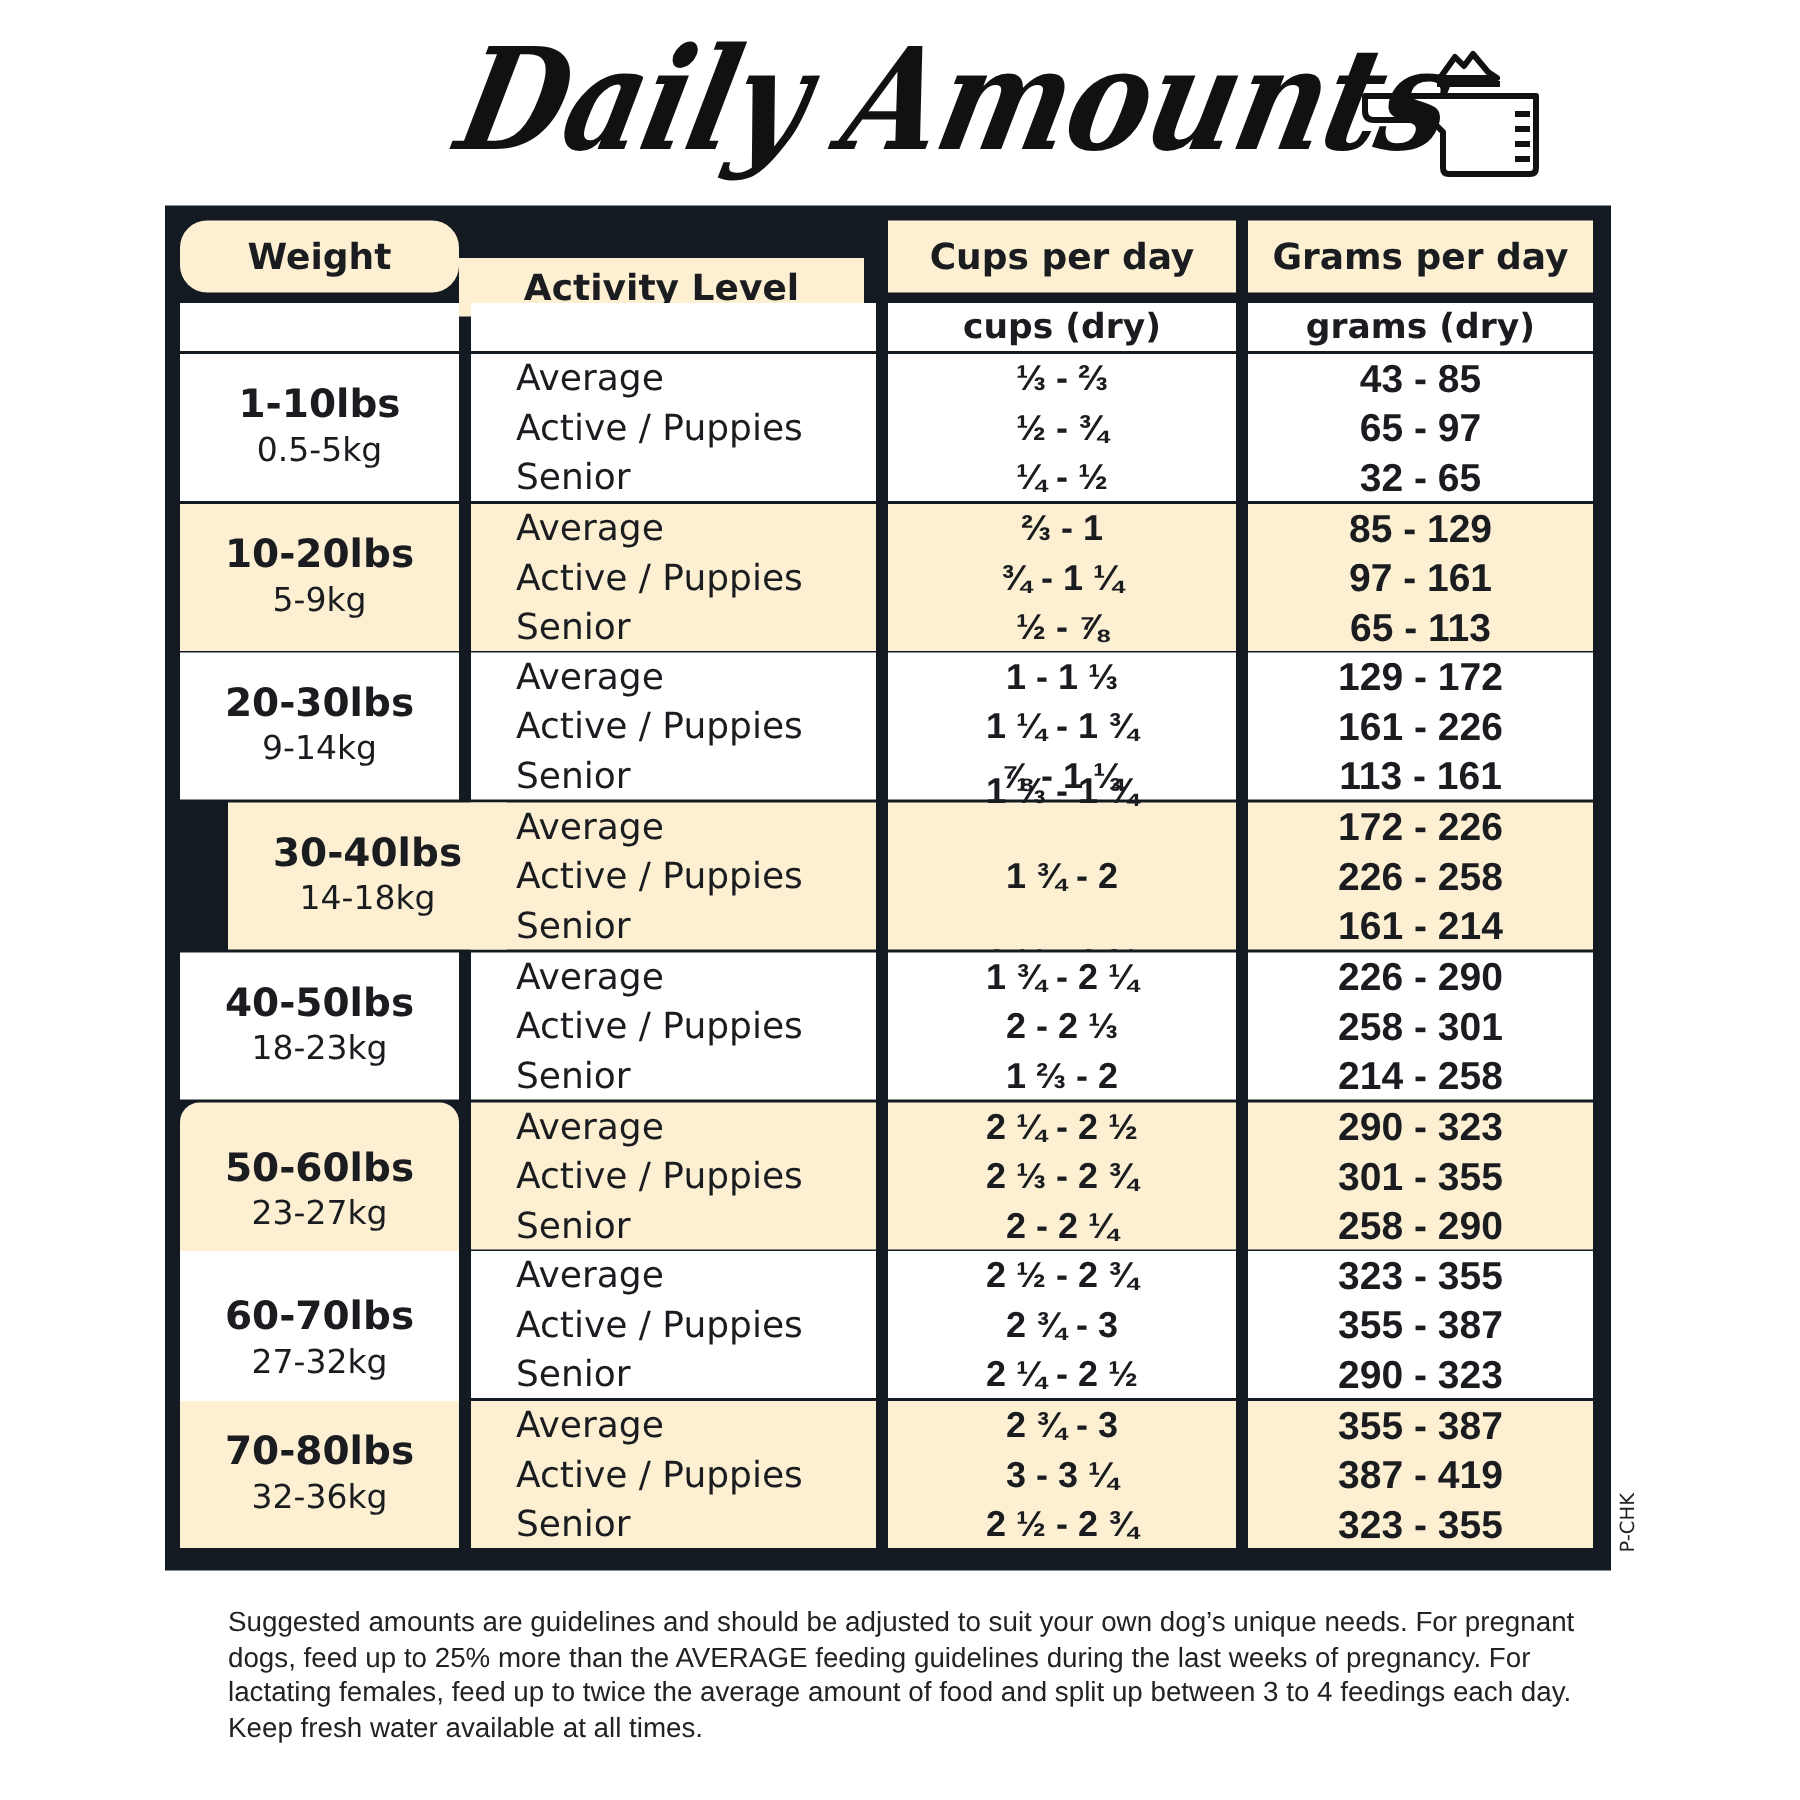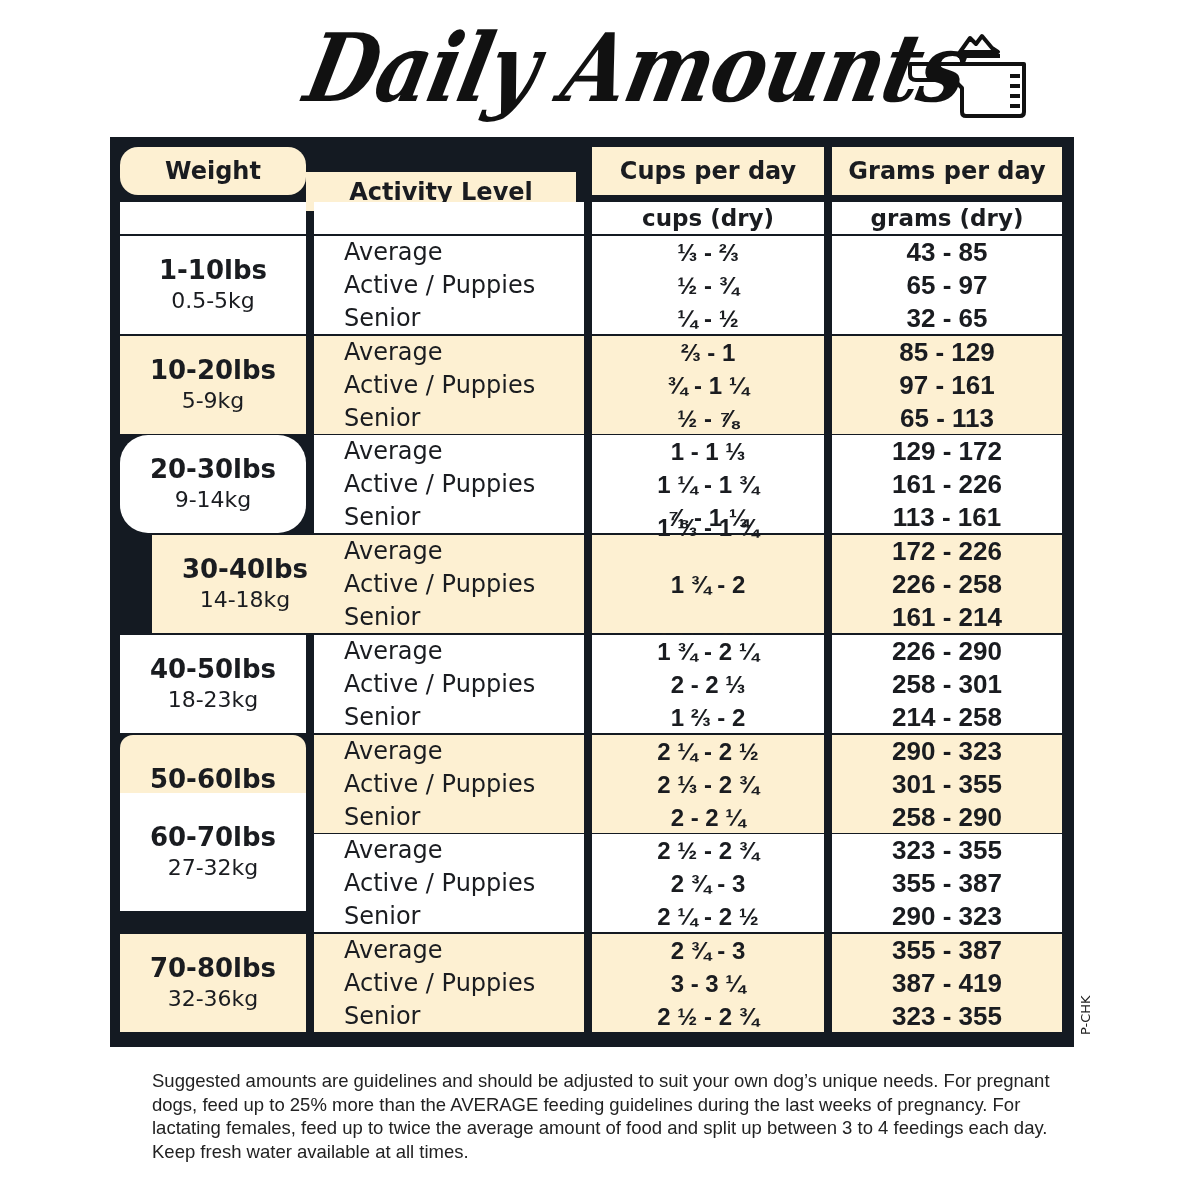--- a/index.html
+++ b/index.html
@@ -118,21 +118,21 @@
       <div class="cell cream" style="left: 482px; top: 199px; width: 232px; height: 98px;">
         <div class="num cups">⅔ - 1</div>
         <div class="num cups">¾ - 1 ¼</div>
         <div class="num cups">½ - ⅞</div>
       </div>
       <div class="cell cream" style="left: 722px; top: 199px; width: 230px; height: 98px;">
         <div class="num">85 - 129</div>
         <div class="num">97 - 161</div>
         <div class="num">65 - 113</div>
       </div>
-      <div class="cell white" style="left: 10px; top: 298px; width: 186px; height: 98px; border-radius: 28px;">
+      <div class="cell white" style="left: 10px; top: 298px; width: 186px; height: 98px;">
         <span class="weight-main">20-30lbs</span>
         <span class="weight-sub">9-14kg</span>
       </div>
       <div class="cell white act-cell" style="left: 204px; top: 298px; width: 270px; height: 98px;">
         <div class="line">Average</div>
         <div class="line">Active / Puppies</div>
         <div class="line">Senior</div>
       </div>
       <div class="cell white" style="left: 482px; top: 298px; width: 232px; height: 98px;">
         <div class="num cups">1 - 1 ⅓</div>
@@ -194,21 +194,21 @@
       <div class="cell cream" style="left: 482px; top: 598px; width: 232px; height: 98px;">
         <div class="num cups">2 ¼ - 2 ½</div>
         <div class="num cups">2 ⅓ - 2 ¾</div>
         <div class="num cups">2 - 2 ¼</div>
       </div>
       <div class="cell cream" style="left: 722px; top: 598px; width: 230px; height: 98px;">
         <div class="num">290 - 323</div>
         <div class="num">301 - 355</div>
         <div class="num">258 - 290</div>
       </div>
-      <div class="cell white" style="left: 10px; top: 656px; width: 186px; height: 118px;">
+      <div class="cell white" style="left: 10px; top: 697px; width: 186px; height: 118px;">
         <span class="weight-main">60-70lbs</span>
         <span class="weight-sub">27-32kg</span>
       </div>
       <div class="cell white act-cell" style="left: 204px; top: 697px; width: 270px; height: 98px;">
         <div class="line">Average</div>
         <div class="line">Active / Puppies</div>
         <div class="line">Senior</div>
       </div>
       <div class="cell white" style="left: 482px; top: 697px; width: 232px; height: 98px;">
         <div class="num cups">2 ½ - 2 ¾</div>

